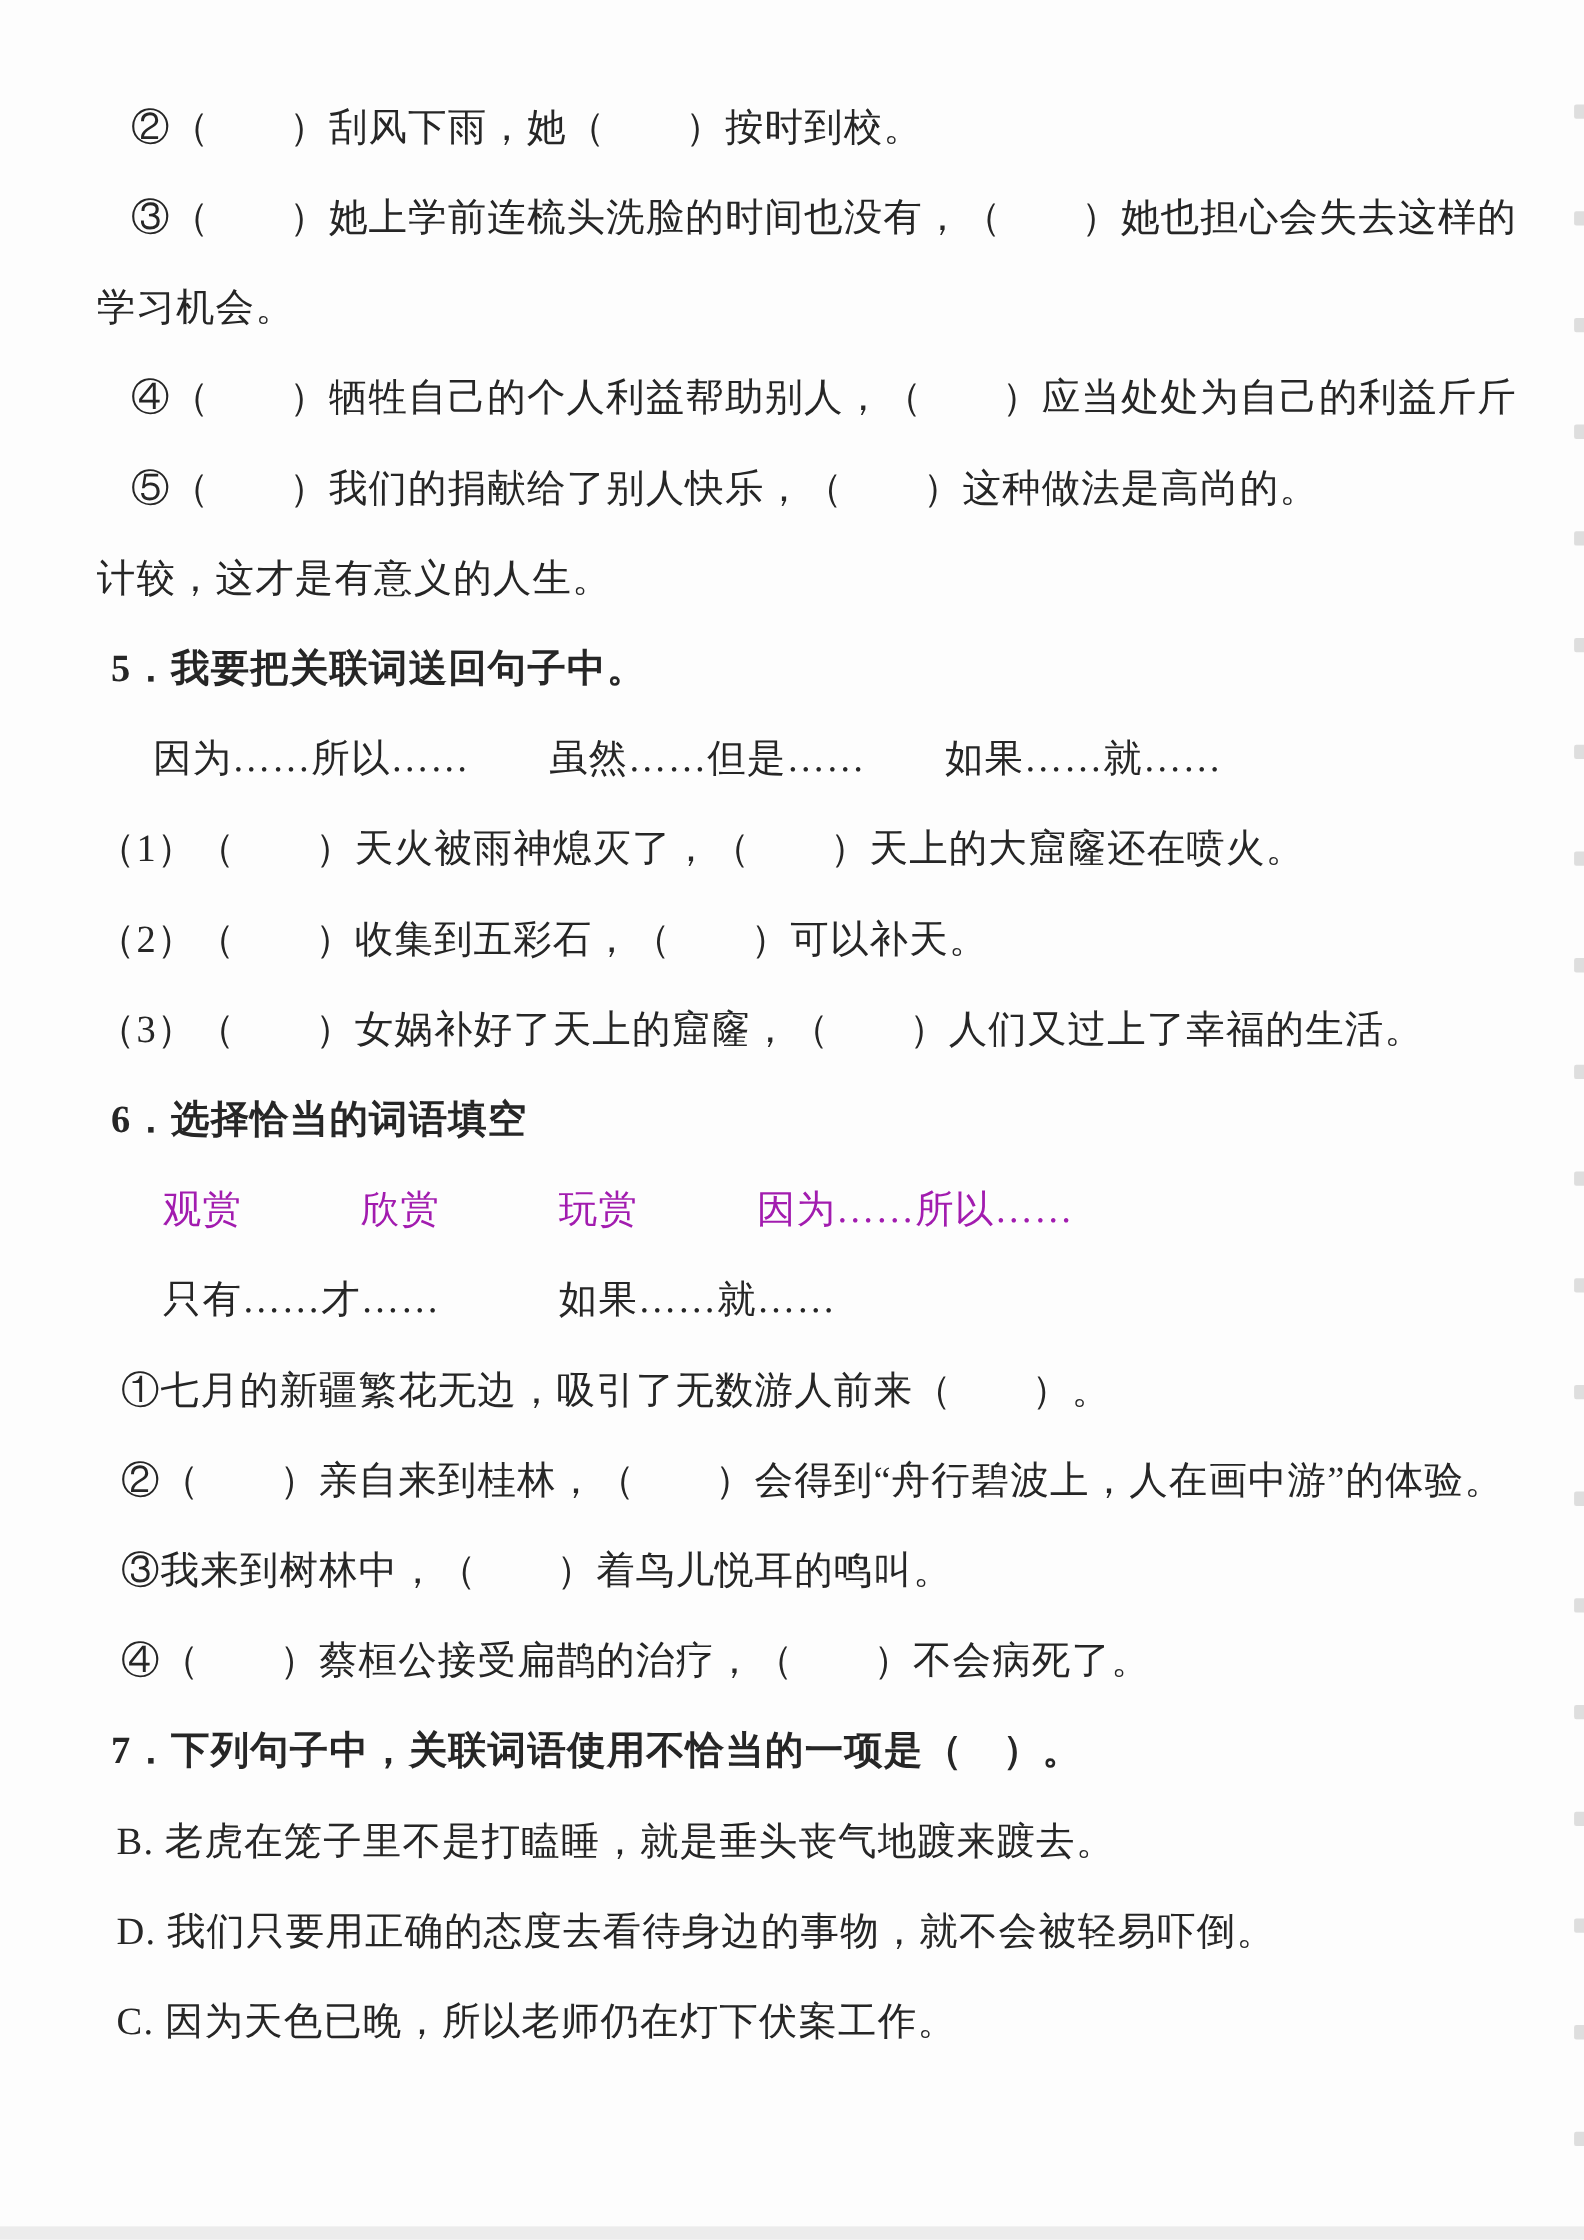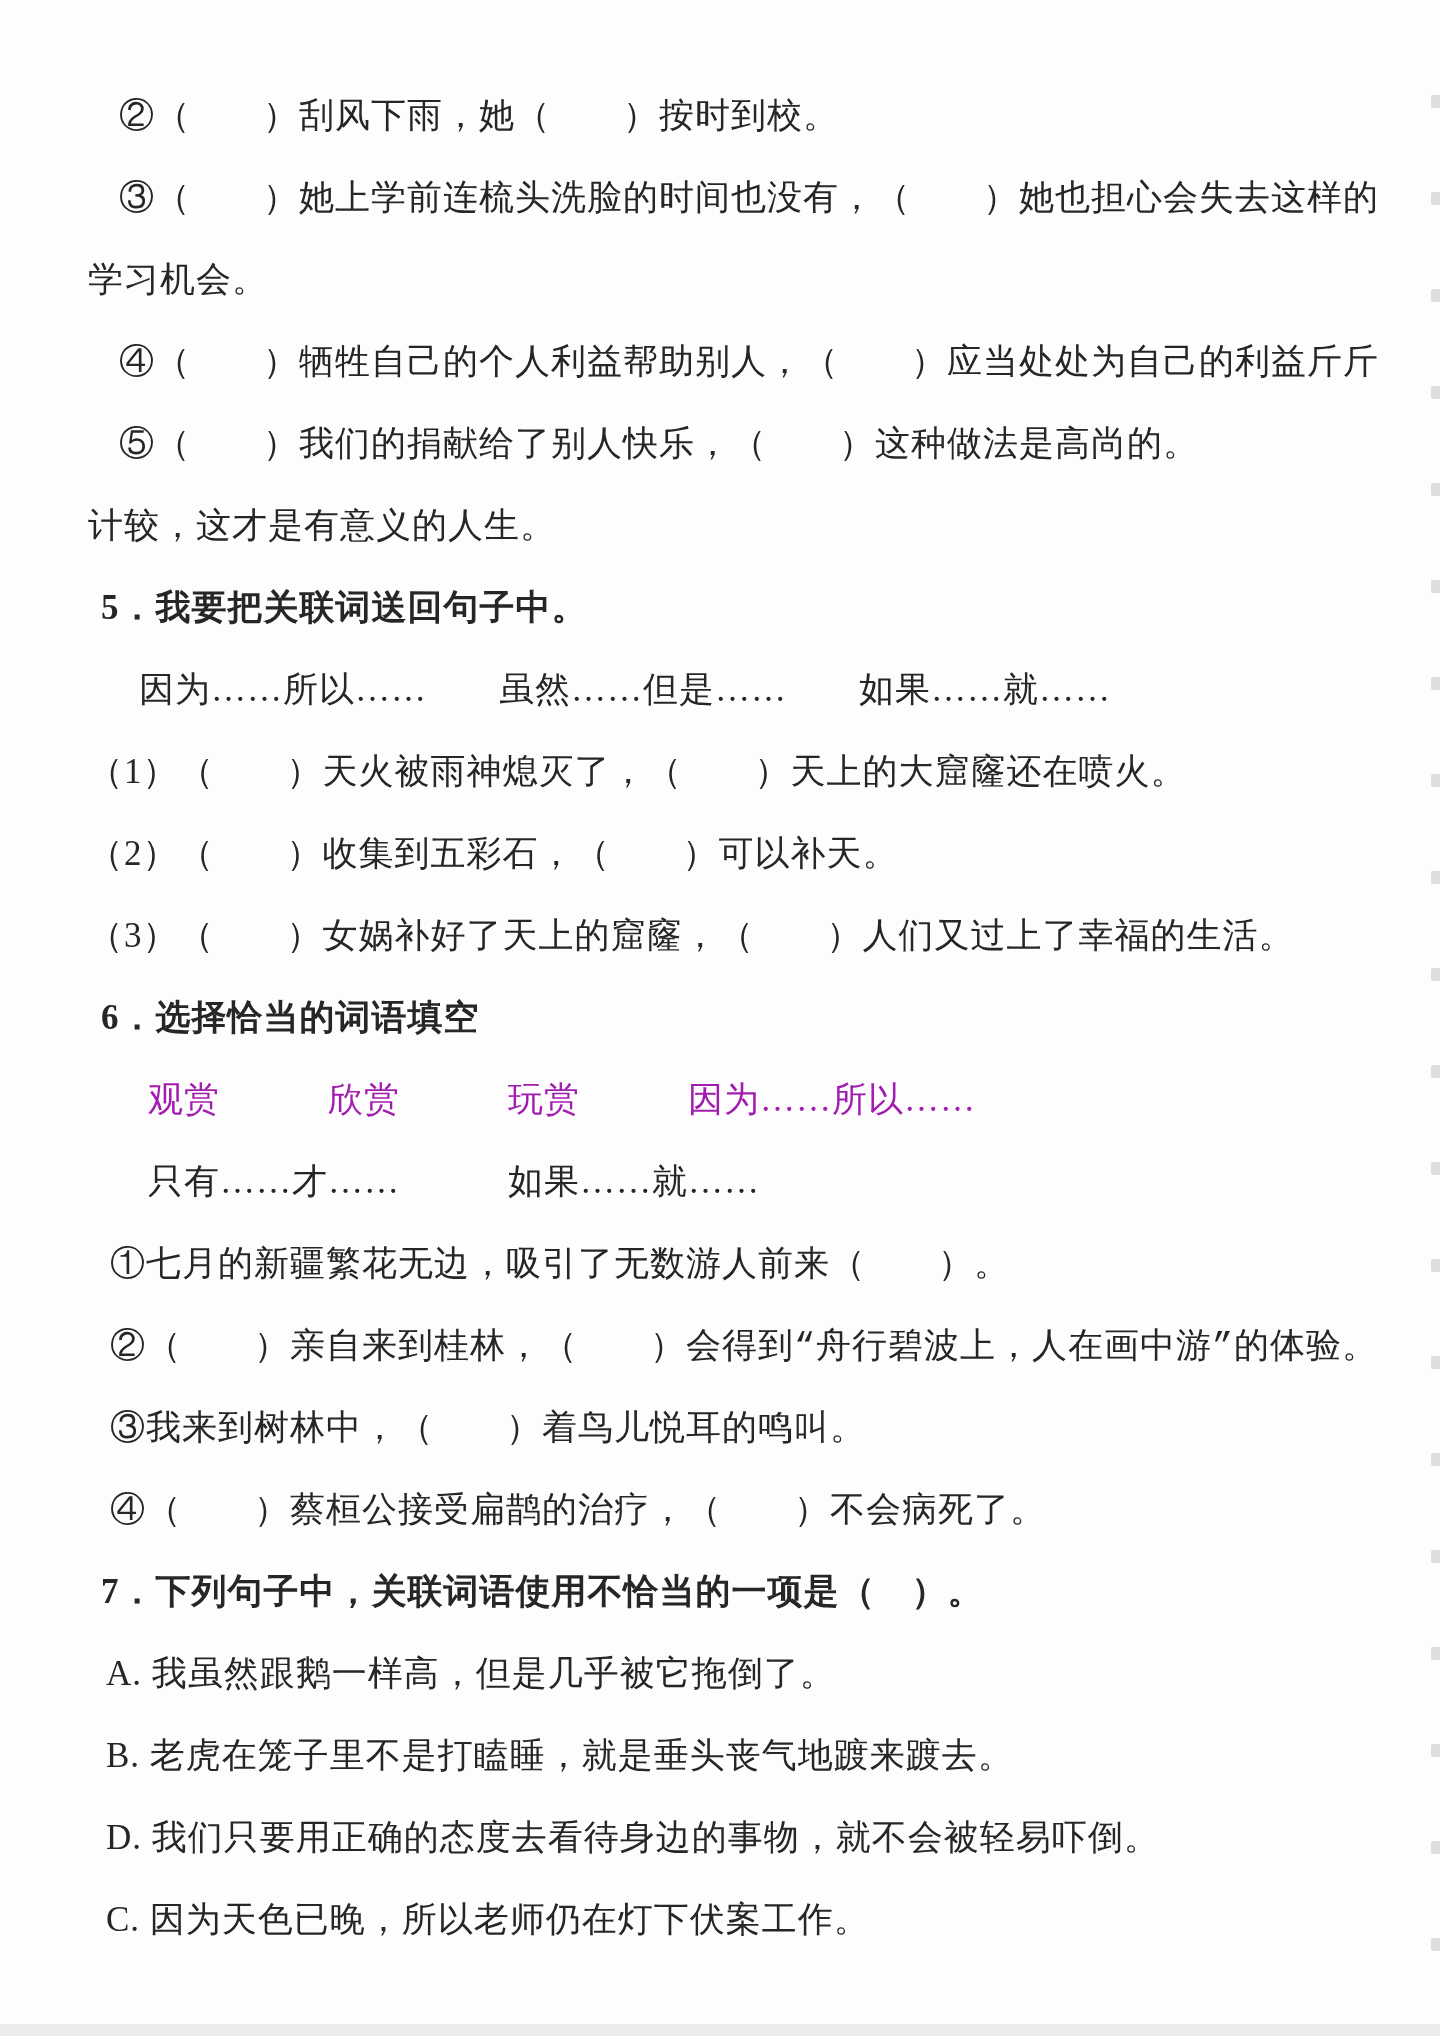--- a/index.html
+++ b/index.html
@@ -28,21 +28,21 @@
     font-size: 35px;
     color: #262626;
     white-space: pre;
     letter-spacing: 1px;
   }
   
   .indent-cont    { padding-left: 88px;  }
   .indent-paren   { padding-left: 88px;  }
   .indent-num     { padding-left: 101px; font-weight: bold;  }
   .indent-item    { padding-left: 119px; }
-  .indent-item2   { padding-left: 110px; font-family: Liberation Mono, monospace; }
+  .indent-item2   { padding-left: 110px; }
   .indent-option  { padding-left: 106px; }
   .indent-list    { padding-left: 139px; }
   .indent-list2   { padding-left: 148px; }
 
   .edge-mark {
     position: absolute;
     right: 0;
     width: 9px;
     height: 13px;
     border-radius: 2px 0 0 2px;
@@ -72,21 +72,20 @@
       <div class="line indent-paren" style="color: rgb(38, 38, 38);">（2）（　　）收集到五彩石，（　　）可以补天。</div>
       <div class="line indent-paren" style="color: rgb(38, 38, 38);">（3）（　　）女娲补好了天上的窟窿，（　　）人们又过上了幸福的生活。</div>
       <div class="line indent-num" style="color: rgb(38, 38, 38);">6．选择恰当的词语填空</div>
       <div class="line indent-list2" style="color: #a21caf;">观赏　　　欣赏　　　玩赏　　　因为……所以……</div>
       <div class="line indent-list2" style="color: rgb(38, 38, 38);">只有……才……　　　如果……就……</div>
       <div class="line indent-item2" style="color: rgb(38, 38, 38);">①七月的新疆繁花无边，吸引了无数游人前来（　　）。</div>
       <div class="line indent-item2" style="color: rgb(38, 38, 38);">②（　　）亲自来到桂林，（　　）会得到“舟行碧波上，人在画中游”的体验。</div>
       <div class="line indent-item2" style="color: rgb(38, 38, 38);">③我来到树林中，（　　）着鸟儿悦耳的鸣叫。</div>
       <div class="line indent-item2" style="color: rgb(38, 38, 38);">④（　　）蔡桓公接受扁鹊的治疗，（　　）不会病死了。</div>
       <div class="line indent-num" style="color: rgb(38, 38, 38);">7．下列句子中，关联词语使用不恰当的一项是（　）。</div>
-      <div class="line indent-option" style="color: rgb(38, 38, 38);">A. 我虽然跟鹅一样高，但是几乎被它拖倒了。</div>
       <div class="line indent-option" style="color: rgb(38, 38, 38);">B. 老虎在笼子里不是打瞌睡，就是垂头丧气地踱来踱去。</div>
       <div class="line indent-option" style="color: rgb(38, 38, 38);">D. 我们只要用正确的态度去看待身边的事物，就不会被轻易吓倒。</div>
       <div class="line indent-option" style="color: rgb(38, 38, 38);">C. 因为天色已晚，所以老师仍在灯下伏案工作。</div>
     </div>
   <div class="bottom-strip" style="background: rgb(236, 236, 236);"></div>
 <div class="edge-mark" style="top: 95px; background: rgb(222, 222, 222);"></div>
     <div class="edge-mark" style="top: 192px; background: rgb(222, 222, 222);"></div>
     <div class="edge-mark" style="top: 289px; background: rgb(222, 222, 222);"></div>
     <div class="edge-mark" style="top: 386px; background: rgb(222, 222, 222);"></div>
     <div class="edge-mark" style="top: 483px; background: rgb(222, 222, 222);"></div>

